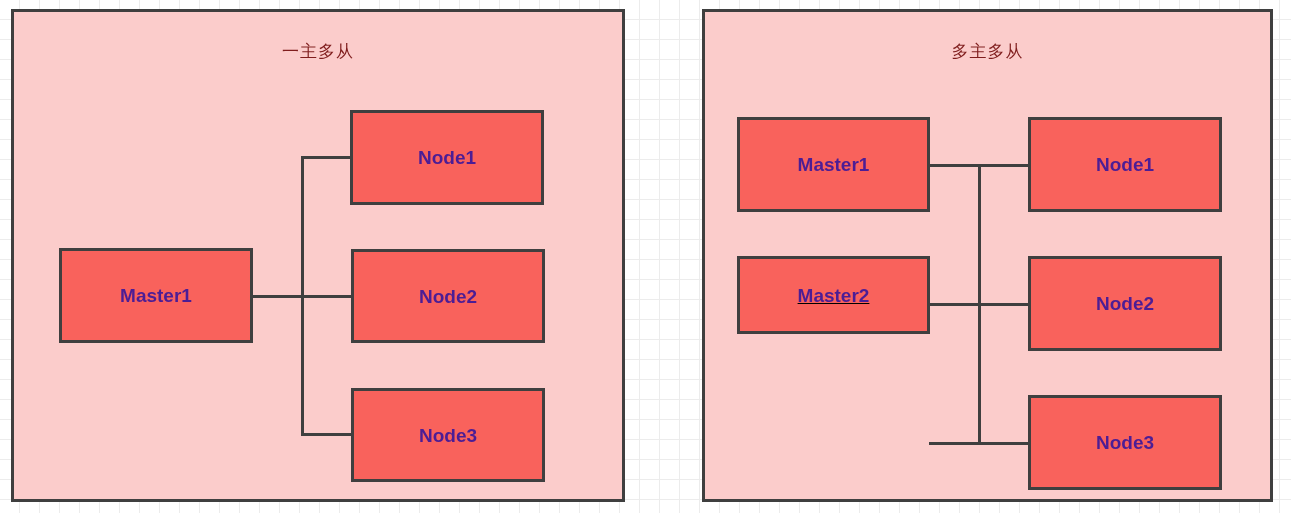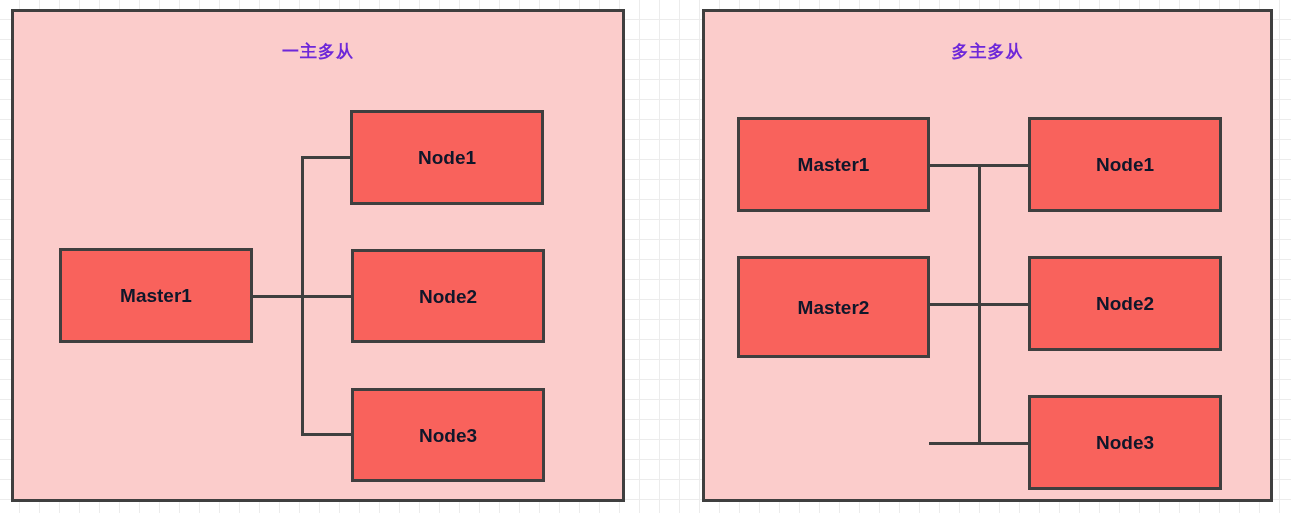--- a/index.html
+++ b/index.html
@@ -30,37 +30,37 @@
     background: #fbcccb;
     border: 3px solid #3f3f3f;
   }
   .panel-title {
     position: absolute;
     top: 28px;
     left: 0;
     right: 0;
     text-align: center;
     font-size: 17px;
-    font-weight: bold;
-    color: #6d28d9;
+    font-weight: normal;
+    color: #7f1d1d;
     letter-spacing: 1px;
   }
   .node-box {
     position: absolute;
     box-sizing: border-box;
     background: #f9625c;
     border: 3px solid #3f3f3f;
     display: flex;
     align-items: center;
     justify-content: center;
   }
   .node-label {
     font-size: 19px;
     font-weight: bold;
-    color: #0f172a;
+    color: #4c1d95;
     line-height: 1;
   }
   .edge-h {
     position: absolute;
     height: 3px;
     background: #3f3f3f;
   }
   .edge-v {
     position: absolute;
     width: 3px;
@@ -116,21 +116,21 @@
     <div class="edge-h" style="left:224px; top:291px; width:52px;"></div>
     <div class="edge-h" style="left:273px; top:291px; width:52px;"></div>
 
     <div class="edge-h" style="left:224px; top:430px; width:52px;"></div>
     <div class="edge-h" style="left:273px; top:430px; width:52px;"></div>
 
     <div class="node-box" style="left:32px; top:105px; width:193px; height:95px;">
       <span class="node-label">Master1</span>
     </div>
 
-    <div class="node-box" style="left:32px; top:244px; width:193px; height:102px;">
+    <div class="node-box" style="left:32px; top:244px; width:193px; height:78px;text-decoration:underline;">
       <span class="node-label">Master2</span>
     </div>
 
 
     <div class="node-box" style="left:323px; top:105px; width:194px; height:95px;">
       <span class="node-label">Node1</span>
     </div>
 
     <div class="node-box" style="left:323px; top:244px; width:194px; height:95px;">
       <span class="node-label">Node2</span>

